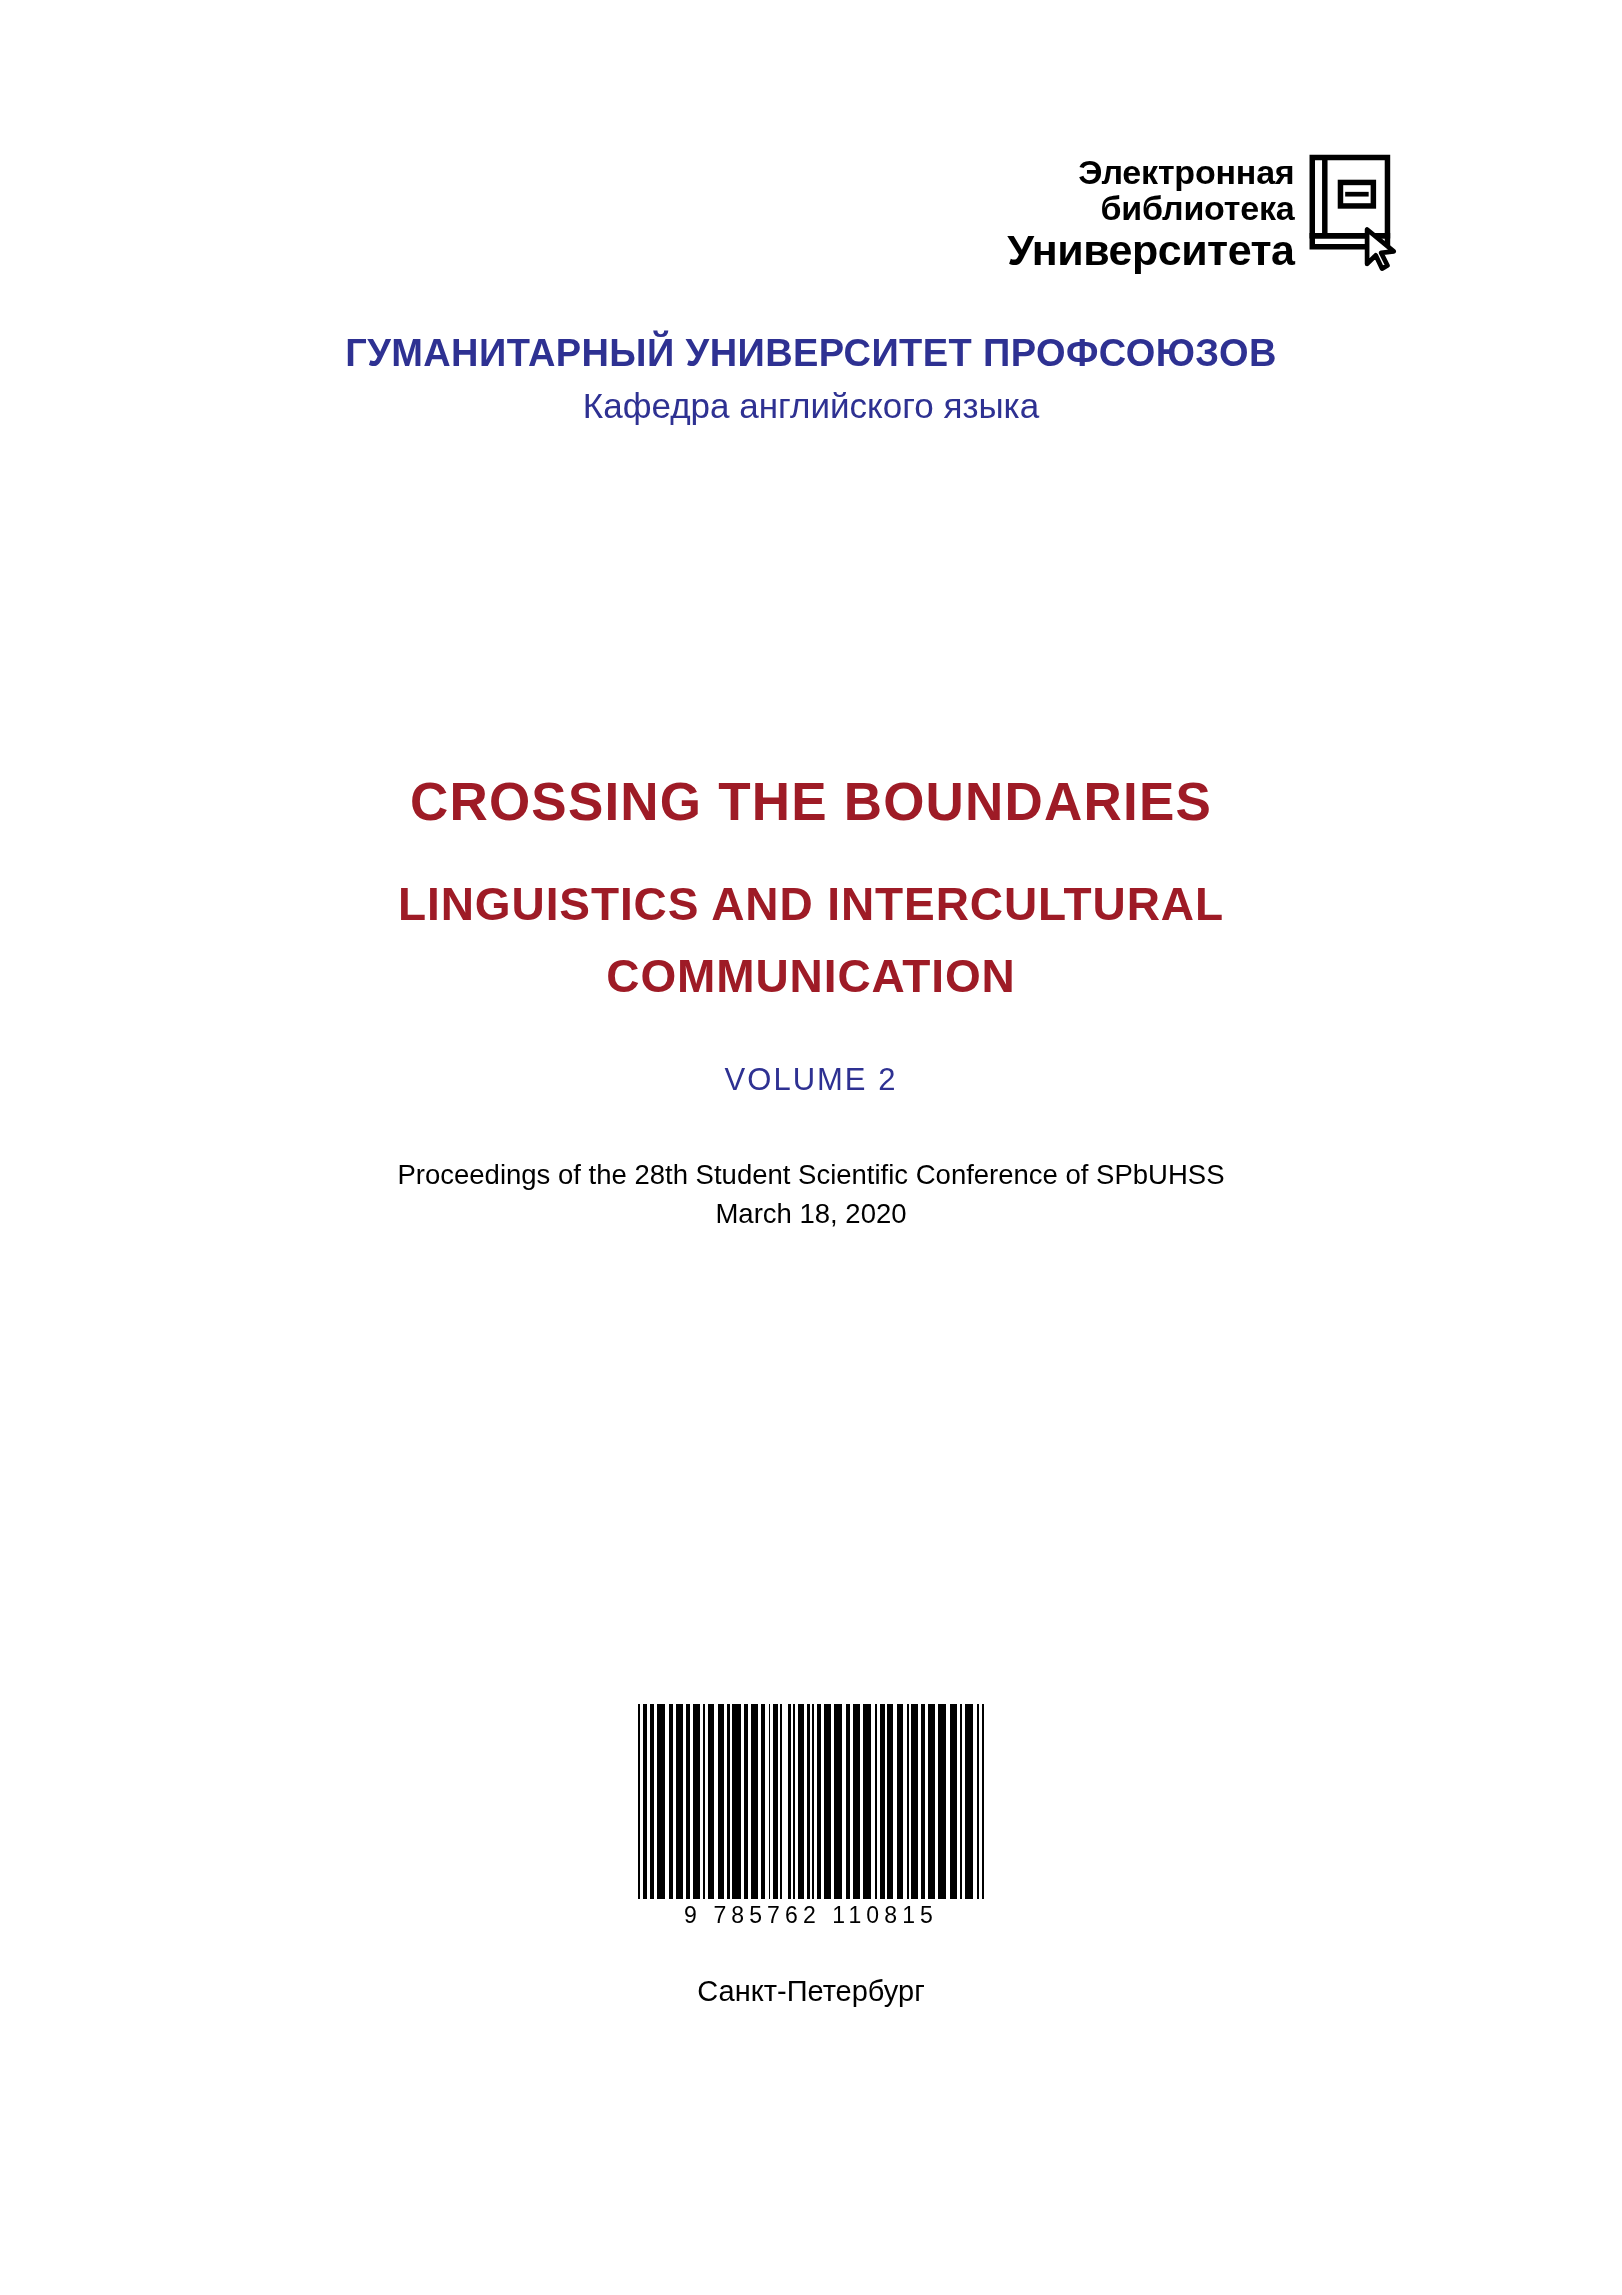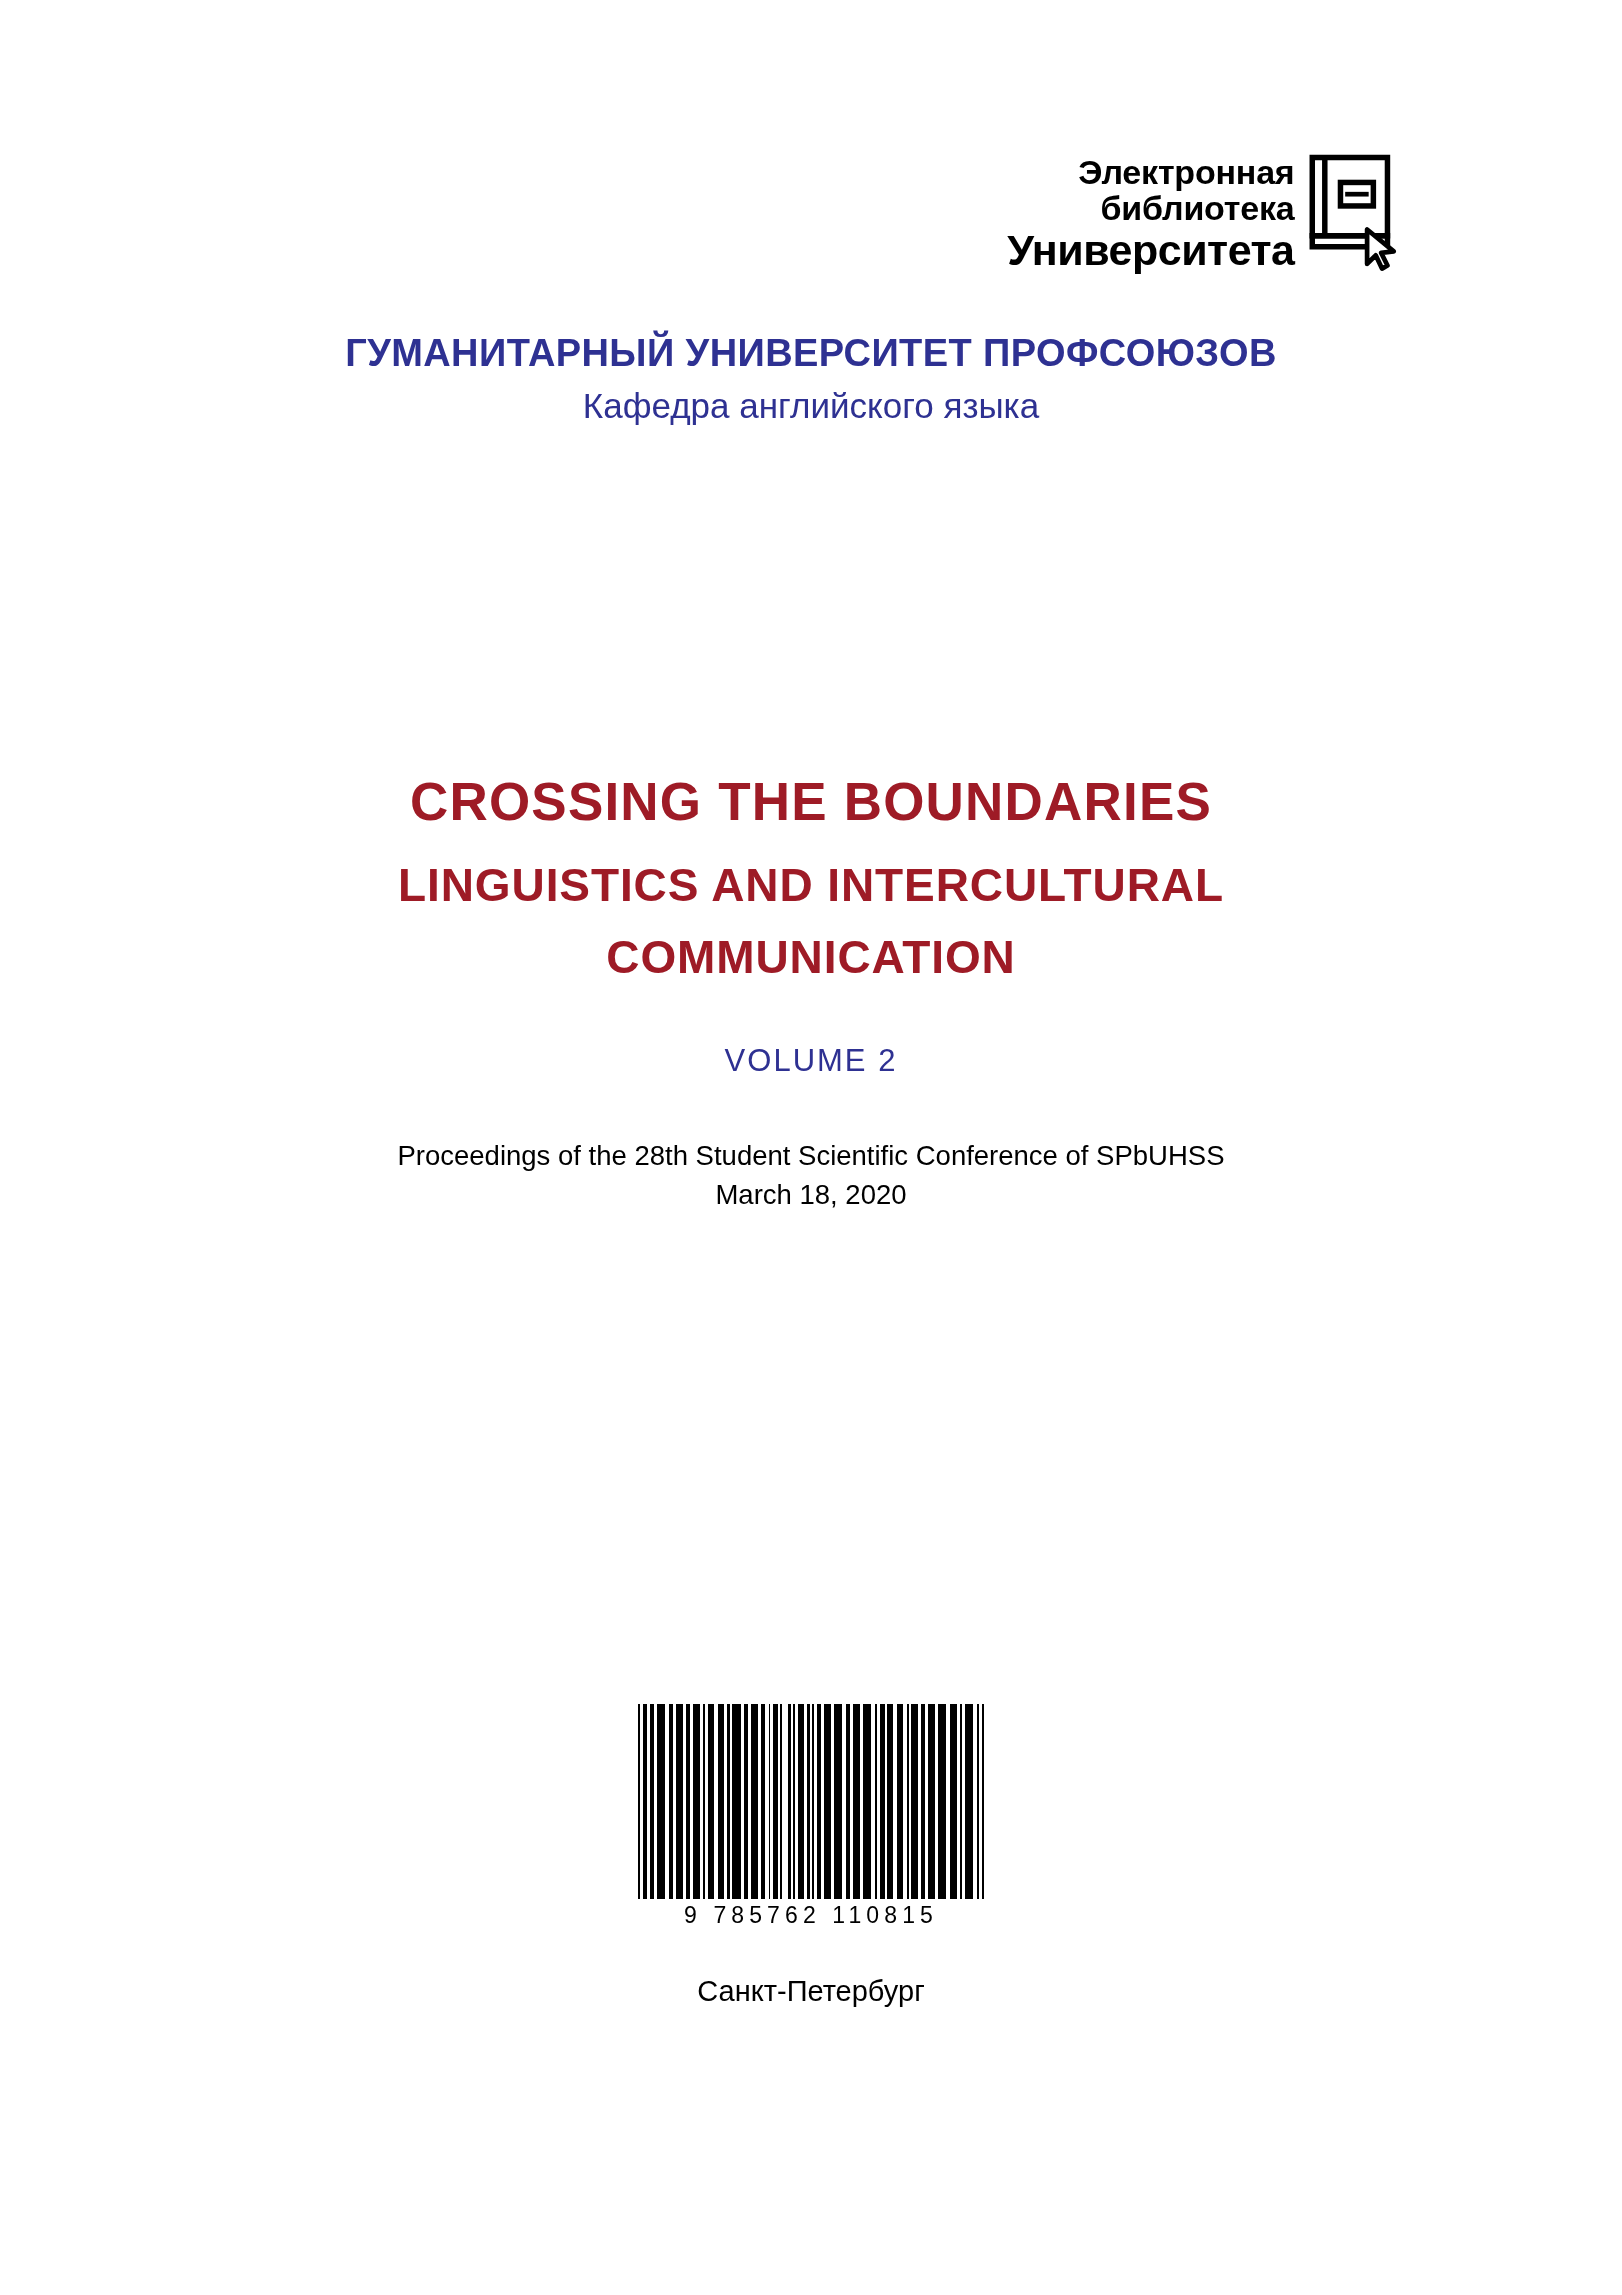--- a/index.html
+++ b/index.html
@@ -94,21 +94,21 @@
     letter-spacing: 1.2px;
     line-height: 1.15;
     margin-top: 18px;
   }
   .title-sub {
     color: #9e1b26;
     font-size: 46px;
     font-weight: 700;
     letter-spacing: 0.9px;
     line-height: 1.22;
-    margin-top: 24px;
+    margin-top: 43px;
   }
   .volume {
     color: #2e3192;
     font-size: 31px;
     font-weight: 400;
     letter-spacing: 2px;
     margin-top: 58px;
   }
   .proceedings {
     color: #000000;

